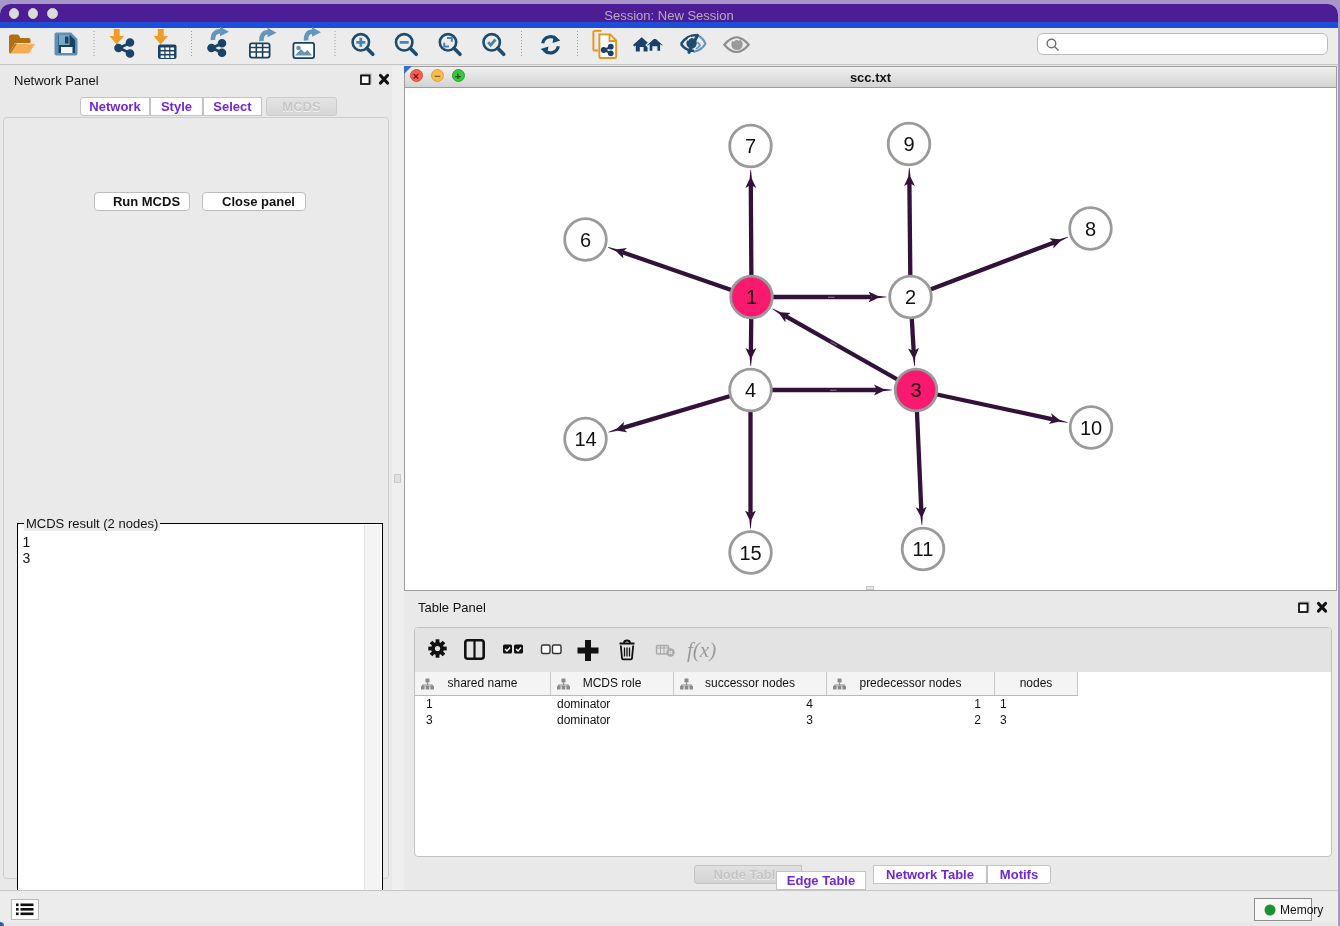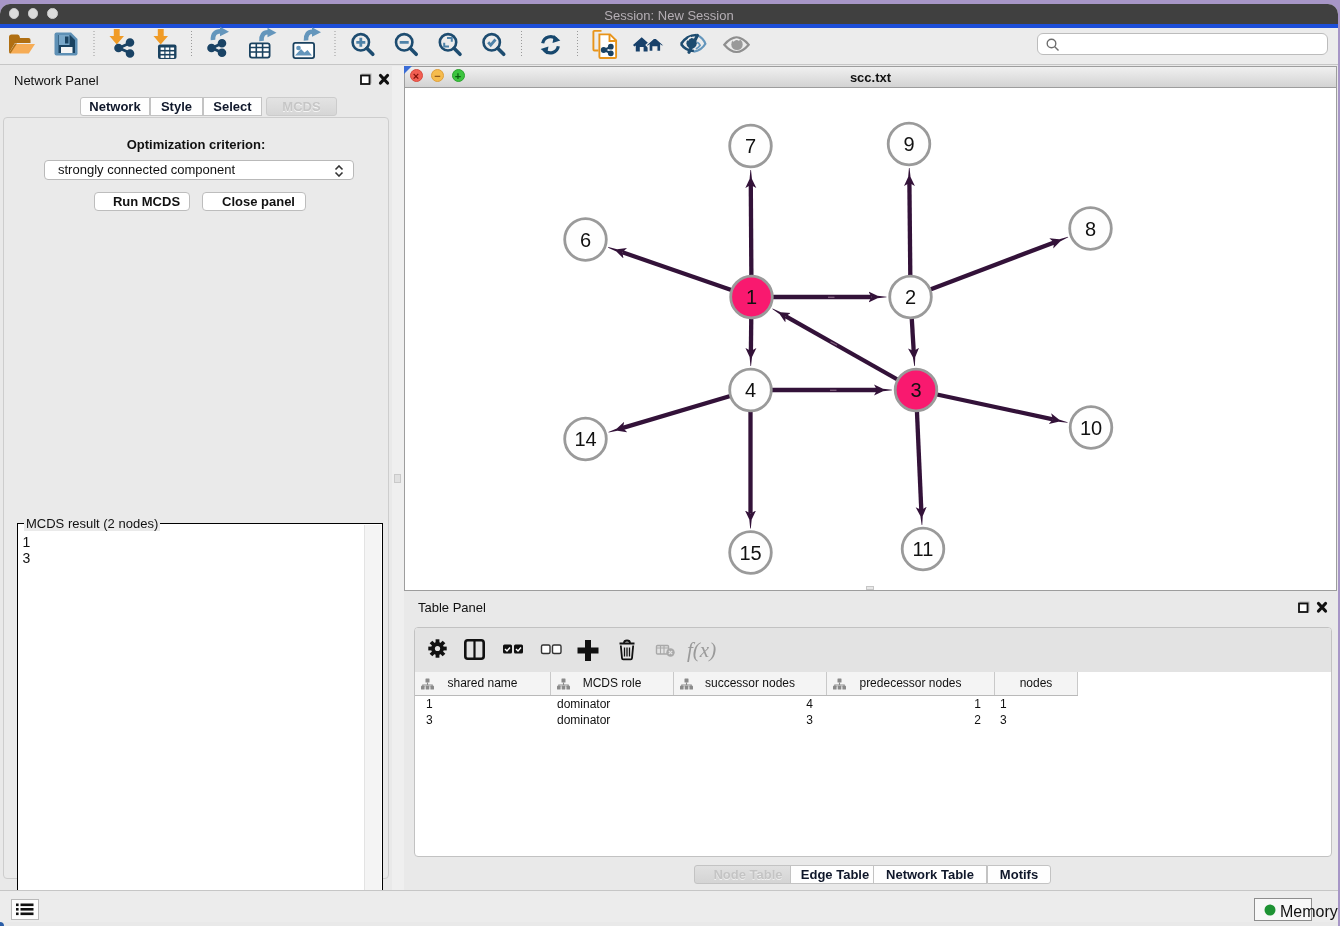--- a/index.html
+++ b/index.html
@@ -1,30 +1,30 @@
 <!DOCTYPE html>
 <html><head>
 <meta charset="utf-8">
 <style>
 * { margin:0; padding:0; box-sizing:border-box; }
 html,body { width:1340px; height:926px; overflow:hidden; font-family:"Liberation Sans", sans-serif; }
 body { background:#a796c7; position:relative; }
 #app { position:absolute; left:0; top:4px; width:1338px; height:922px; background:#e9e9e9; border-radius:10px 10px 0 0; overflow:hidden; }
 
-#titlebar { position:absolute; left:0; top:0; width:100%; height:24px; background:#404040; border-bottom:4px solid #1d4ed8; }
+#titlebar { position:absolute; left:0; top:0; width:100%; height:24px; background:#4c1d95; border-bottom:6px solid #1d4ed8; }
 .tl { position:absolute; top:4px; width:10.5px; height:10.5px; border-radius:50%; background:#dbdbdb; border:1px solid #c6c6c6; }
 #title-text { position:absolute; top:4px; left:0; width:100%; text-align:center; font-size:13px; color:#b4aeb4; }
 
 #toolbar { position:absolute; left:0; top:24px; width:100%; height:37px; background:#ececec; border-bottom:1px solid #c6c6c6; }
 #searchbox { position:absolute; left:1037px; top:5px; width:291px; height:22px; background:#fff; border:1px solid #bcbcbc; border-radius:6px; }
 
 #cpanel { position:absolute; left:0; top:62px; width:392px; height:824px; background:#e9e9e9; }
 #cp-title { position:absolute; left:14px; top:7px; font-size:13px; color:#111; }
 #cp-tabs { position:absolute; left:80px; top:31px; height:19px; }
-.tab { position:absolute; top:0; height:19px; background:#fefefe; border:1px solid #c3c3c3; font-size:13px; font-weight:bold; color:#0f172a; text-align:center; line-height:18px; }
+.tab { position:absolute; top:0; height:19px; background:#fefefe; border:1px solid #c3c3c3; font-size:13px; font-weight:bold; color:#6d28d9; text-align:center; line-height:18px; }
 #cp-content { position:absolute; left:3px; top:51px; width:386px; height:762px; background:#eaeaea; border:1px solid #cdcdcd; border-radius:4px; }
 #opt-label { position:absolute; left:0; top:71px; width:100%; text-align:center; font-size:13px; font-weight:bold; color:#111; }
 #opt-select { position:absolute; left:44px; top:94px; width:310px; height:20px; background:#fff; border:1px solid #b9b9b9; border-radius:4px; font-size:13px; color:#111; line-height:18px; padding-left:13px; }
 .btn { position:absolute; top:126px; height:19px; background:#fff; border:1px solid #bdbdbd; border-radius:4px; font-size:13px; font-weight:bold; color:#111; text-align:center; line-height:17px;padding-left:9px; }
 #fieldset { position:absolute; left:17px; top:457px; width:366px; height:368px; border:1px solid #000000; background:#fff; }
 #fs-legend { position:absolute; left:6px; top:-8px; background:#eaeaea; font-size:13px; color:#111; padding:0 2px; }
 #fs-scroll { position:absolute; right:1px; top:1px; width:17px; height:366px; background:#f4f4f4; border-left:1px solid #e3e3e3; }
 #fs-text { position:absolute; left:4.5px; top:11px; font-size:14px; color:#111; line-height:15.5px; }
 
 #vsplit { position:absolute; left:392px; top:62px; width:12px; height:824px; background:#efefef; }
@@ -42,21 +42,21 @@
 #tp-toolbar { position:absolute; left:0; top:0; width:100%; height:44px; background:#e3e3e3; }
 #tp-header { position:absolute; left:0; top:44px; width:663px; height:24px; background:#f4f4f4; border-bottom:1px solid #b9b9b9; }
 .hcell { position:absolute; top:0; height:23px; border-right:1px solid #c9c9c9; font-size:12px; color:#111; text-align:center; line-height:23px; }
 .hicon { position:absolute; left:6px; top:6px; }
 .trow { position:absolute; width:663px; height:16px; font-size:12px; color:#111; }
 .tcell { position:absolute; top:0; height:16px; line-height:16px; }
 #tp-tabs { position:absolute; left:0; top:268px; width:100%; height:21px; }
 
 #statusbar { position:absolute; left:0; top:886px; width:100%; height:32px; background:#ececec; border-top:1px solid #c6c6c6; }
 #listbtn { position:absolute; left:11px; top:8px; width:28px; height:21px; background:#fdfdfd; border:1px solid #b9b9b9; }
-#membtn { position:absolute; left:1254px; top:7px; width:58px; height:23px; background:#f8f8f8; border:1px solid #8e8e8e; font-size:16px; color:#111; }
+#membtn { position:absolute; left:1254px; top:7px; width:58px; height:23px; background:#f8f8f8; border:1px solid #8e8e8e; font-size:12px; color:#111; }
 </style>
 </head>
 <body>
 <div id="app">
   <div id="titlebar">
     <div class="tl" style="left:8.5px;"></div>
     <div class="tl" style="left:27.5px;"></div>
     <div class="tl" style="left:47px;"></div>
     <div id="title-text">Session: New Session</div>
   </div>
@@ -228,27 +228,20 @@
         <line x1="21.5" y1="2.5" x2="28.5" y2="10"></line>
         <line x1="28.5" y1="2.5" x2="21.5" y2="10"></line>
       </g>
     </svg>
     <div id="cp-content"></div>
     <div id="cp-tabs">
       <div class="tab" style="left:0; width:70px; border-radius:3px 0 0 3px;">Network</div>
       <div class="tab" style="left:70px; width:53px;">Style</div>
       <div class="tab" style="left:123px; width:59px;">Select</div>
       <div class="tab" style="left:186px; width:71px; background:linear-gradient(#e3e3e3,#d6d6d6); color:#c6c6c6; border-radius:3px; border-color:#cccccc; text-shadow:0 1px 0 #f5f5f5;">MCDS</div>
-    </div>
-    <div id="opt-label">Optimization criterion:</div>
-    <div id="opt-select">strongly connected component
-      <svg width="10" height="12" viewBox="0 0 10 12" style="position:absolute; right:9px; top:4px;">
-          <path d="M1.5 4.5 L5 1 L8.5 4.5" fill="none" stroke="#333" stroke-width="1.6"></path>
-          <path d="M1.5 7.5 L5 11 L8.5 7.5" fill="none" stroke="#333" stroke-width="1.6"></path>
-        </svg>
     </div>
     <div class="btn" style="left:94px; width:96px;">Run MCDS</div>
     <div class="btn" style="left:202px; width:104px;">Close panel</div>
     <div id="fieldset">
       <div id="fs-legend">MCDS result (2 nodes)</div>
       <div id="fs-scroll"></div>
       <div id="fs-text">1<br>3</div>
     </div>
   </div>
   <div id="vsplit">
@@ -431,21 +424,21 @@
       <div class="trow" style="top:84px;">
         <div class="tcell" style="left:11px;">3</div>
         <div class="tcell" style="left:142px;">dominator</div>
         <div class="tcell" style="left:259px; width:139px; text-align:right;">3</div>
         <div class="tcell" style="left:412px; width:154px; text-align:right;">2</div>
         <div class="tcell" style="left:585px;">3</div>
       </div>
     </div>
     <div id="tp-tabs">
       <div class="tab" style="left:290px; width:108px; background:linear-gradient(#e0e0e0,#d4d4d4); color:#c4c4c4; border-radius:3px 0 0 3px; text-shadow:0 1px 0 #f0f0f0;">Node Table</div>
-      <div class="tab" style="left:386px; width:90px;">Edge Table</div>
+      <div class="tab" style="left:372px; width:90px;margin-top:6px;">Edge Table</div>
       <div class="tab" style="left:469px; width:114px;">Network Table</div>
       <div class="tab" style="left:583px; width:64px; border-radius:0 3px 3px 0;">Motifs</div>
     </div>
   </div>
   <div id="statusbar">
     <div id="listbtn">
       <svg width="18" height="13" style="position:absolute;left:4px;top:3px;">
         <g fill="#111">
           <rect x="0" y="0.5" width="2.6" height="2.6"></rect>
             <rect x="4.5" y="0.5" width="13" height="2.6"></rect>

